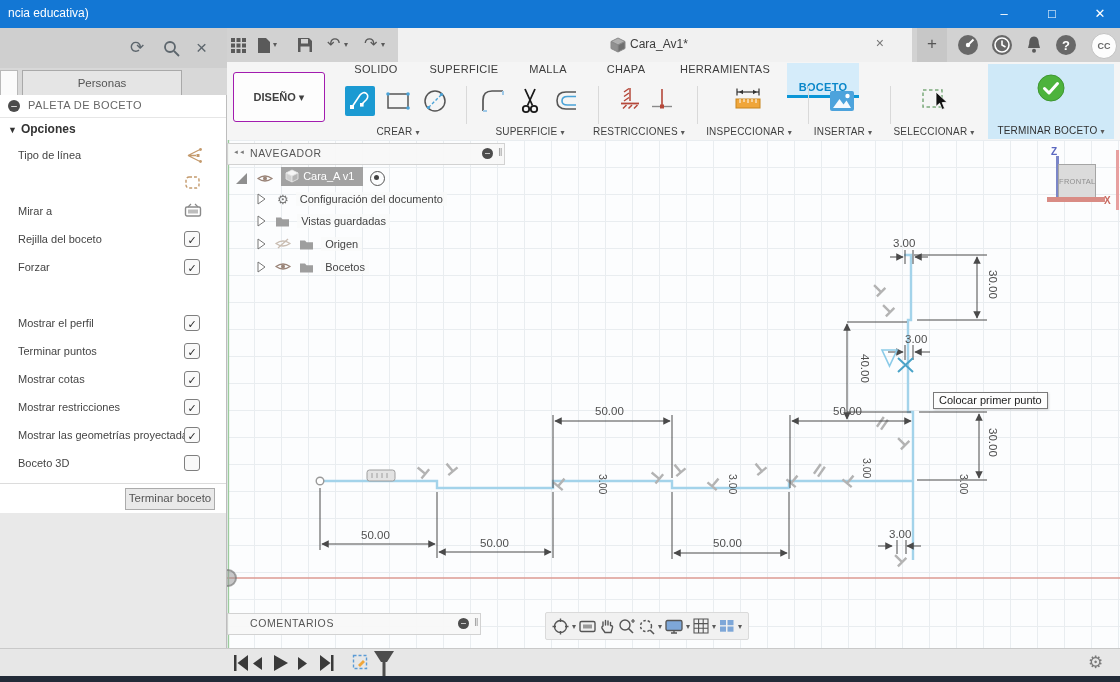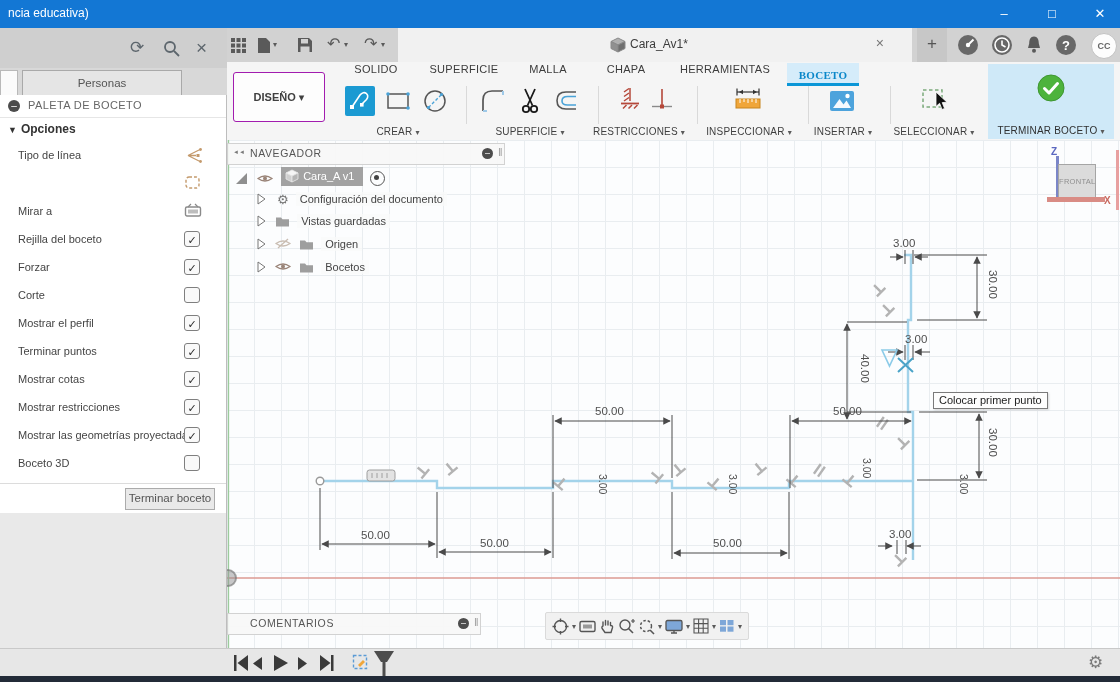--- a/index.html
+++ b/index.html
@@ -46,21 +46,21 @@
   .doctab .close{position:absolute;right:28px;top:7px;font-size:14px;color:#777;}
   .plusbtn{position:absolute;left:690px;top:0;width:30px;height:34px;background:#c7c7c7;text-align:center;line-height:32px;font-size:17px;color:#555;}
   .circicon{position:absolute;top:6px;width:22px;height:22px;}
   .avatar{position:absolute;left:864px;top:5px;width:24px;height:24px;border-radius:50%;background:#fdfdfd;border:1px solid #c2c2c2;
           text-align:center;line-height:24px;font-size:9px;font-weight:bold;color:#666;}
   
   .ribbon{position:absolute;left:227px;top:62px;width:893px;height:78px;background:#f5f5f5;border-bottom:1px solid #cfcfcf;}
   .designbtn{position:absolute;left:6px;top:10px;width:90px;height:48px;background:#fdfdfd;border:1px solid #a21caf;border-radius:3px;
              text-align:center;line-height:48px;font-size:11px;font-weight:bold;color:#404040;}
   .rtab{position:absolute;top:1px;height:16px;font-size:11px;color:#3c3c3c;text-align:center;letter-spacing:.3px;}
-  .rtab.active{color:#0a87c9;background:#d5ecfa;border-bottom:3px solid #0a96d7;font-weight:bold;height:14px;padding-top:6px;font-family:Liberation Serif, serif;}
+  .rtab.active{color:#0a87c9;background:#d5ecfa;border-bottom:3px solid #0a96d7;font-weight:bold;height:14px;padding-top:18px;}
   .ticon{position:absolute;top:24px;width:30px;height:30px;}
   .glabel{position:absolute;bottom:3px;font-size:10px;color:#3f3f3f;text-align:center;letter-spacing:.2px;}
   .rdiv{position:absolute;top:24px;bottom:16px;width:1px;background:#d9d9d9;}
   .finishblock{position:absolute;left:761px;top:2px;width:126px;height:75px;background:#cfe9f8;}
   
   .canvas{position:absolute;left:227px;top:140px;width:893px;height:508px;background:#fcfdfe;
           background-image:linear-gradient(#e9edf0 1px,transparent 1px),linear-gradient(90deg,#e9edf0 1px,transparent 1px);
           background-size:27px 27px;}
   .floatbar{position:absolute;height:20px;background:rgba(248,248,248,.93);border:1px solid #d2d2d2;font-size:10.5px;color:#555;}
   .floatbar .bt{position:absolute;left:22px;top:3px;letter-spacing:.6px;}
@@ -153,24 +153,20 @@
       </span>
     </div>
 
     <div class="prow" style="top:131px;">
       <span class="lbl">Rejilla del boceto</span>
       <span class="ctl cb"><i>✓</i></span>
     </div>
     <div class="prow" style="top:159px;">
       <span class="lbl">Forzar</span>
       <span class="ctl cb"><i>✓</i></span>
-    </div>
-    <div class="prow" style="top:187px;">
-      <span class="lbl">Corte</span>
-      <span class="ctl cb"><i></i></span>
     </div>
     <div class="prow" style="top:215px;">
       <span class="lbl">Mostrar el perfil</span>
       <span class="ctl cb"><i>✓</i></span>
     </div>
     <div class="prow" style="top:243px;">
       <span class="lbl">Terminar puntos</span>
       <span class="ctl cb"><i>✓</i></span>
     </div>
     <div class="prow" style="top:271px;">

